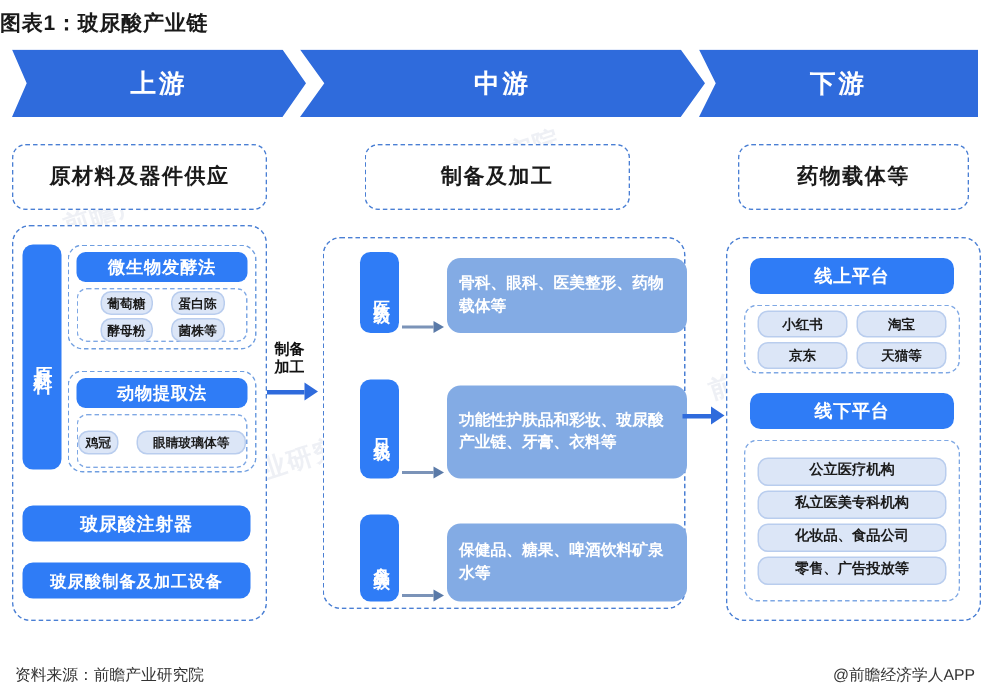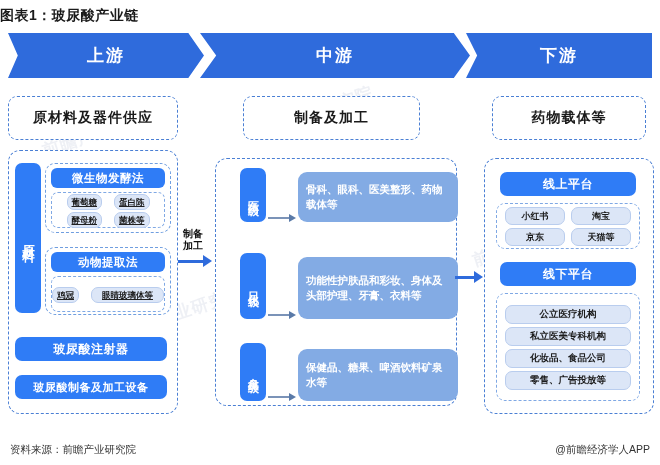--- a/index.html
+++ b/index.html
@@ -140,21 +140,20 @@
     height: 36px;
     border: 1.1px dashed #7fa8e4;
     border-radius: 7px;
     display: flex;
     flex-wrap: wrap;
     align-content: center;
     justify-content: center;
     gap: 2px 12px;
     padding-top: 1px;
     box-sizing: border-box;
-    text-decoration: underline;
   }
   .pill {
     background: #dce6f7;
     border: 1px solid #b9cdee;
     border-radius: 7px;
     font-size: 8.5px;
     color: #1b1b1b;
     font-weight: bold;
     padding: 1px 4px;
     line-height: 12px;
@@ -402,21 +401,21 @@
     </div>
   <div class="desc-box">骨科、眼科、医美整形、药物载体等</div>
 </div>
 
 <div class="grade-row r2">
   <div class="grade-tag">日化级</div>
   <div class="mini-arrow">
       <div class="shaft"></div>
       <div class="head"></div>
     </div>
-  <div class="desc-box">功能性护肤品和彩妆、身体及头部护理、牙膏、衣料等</div>
+  <div class="desc-box">功能性护肤品和彩妆、玻尿酸产业链、牙膏、衣料等</div>
 </div>
 
 <div class="grade-row r3">
   <div class="grade-tag">食品级</div>
   <div class="mini-arrow">
       <div class="shaft"></div>
       <div class="head"></div>
     </div>
   <div class="desc-box">保健品、糖果、啤酒饮料矿泉水等</div>
 </div>

